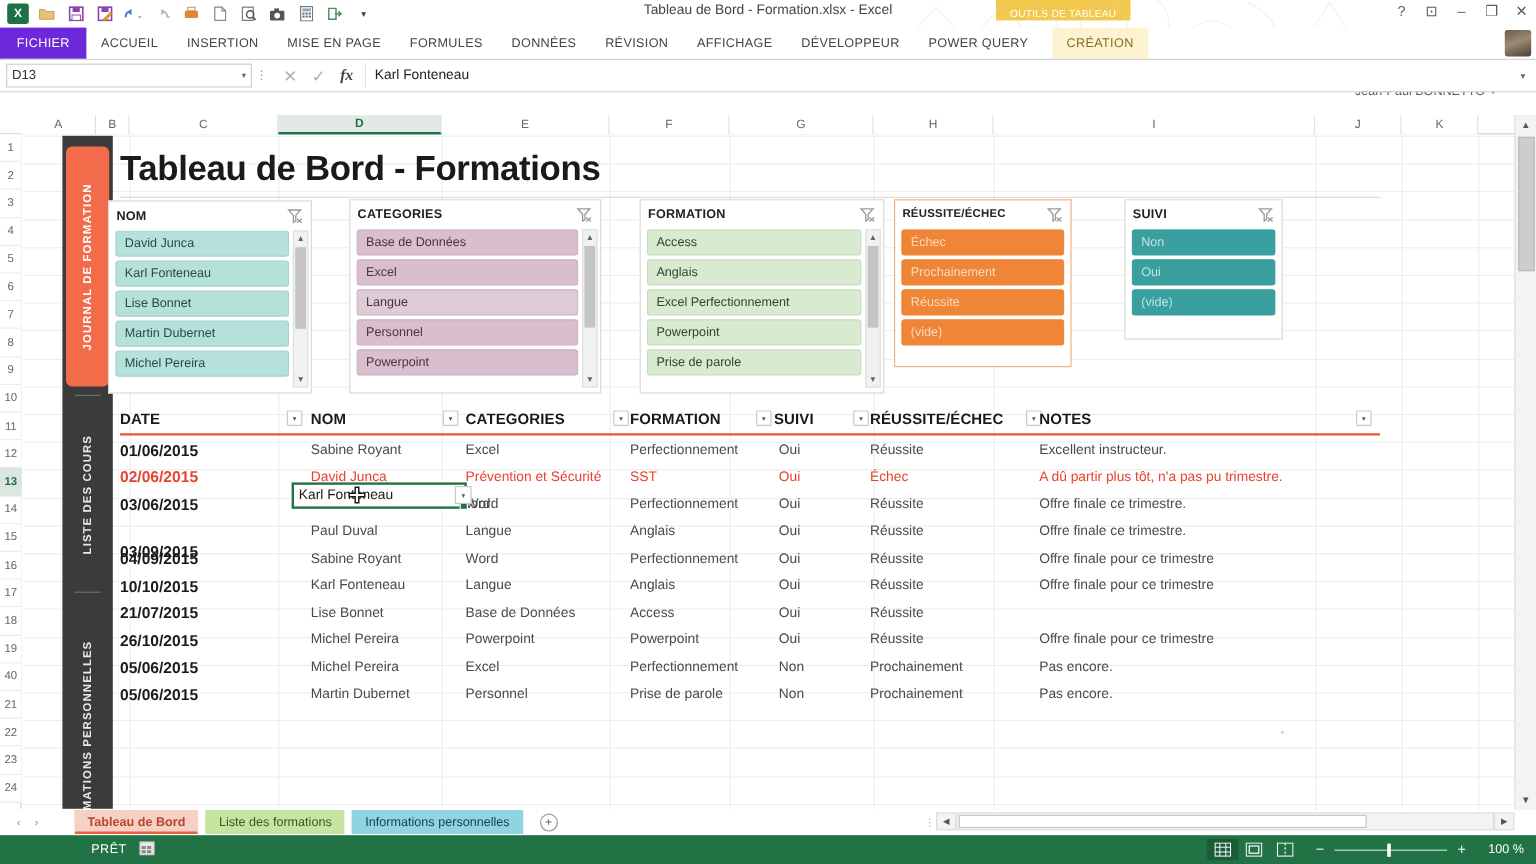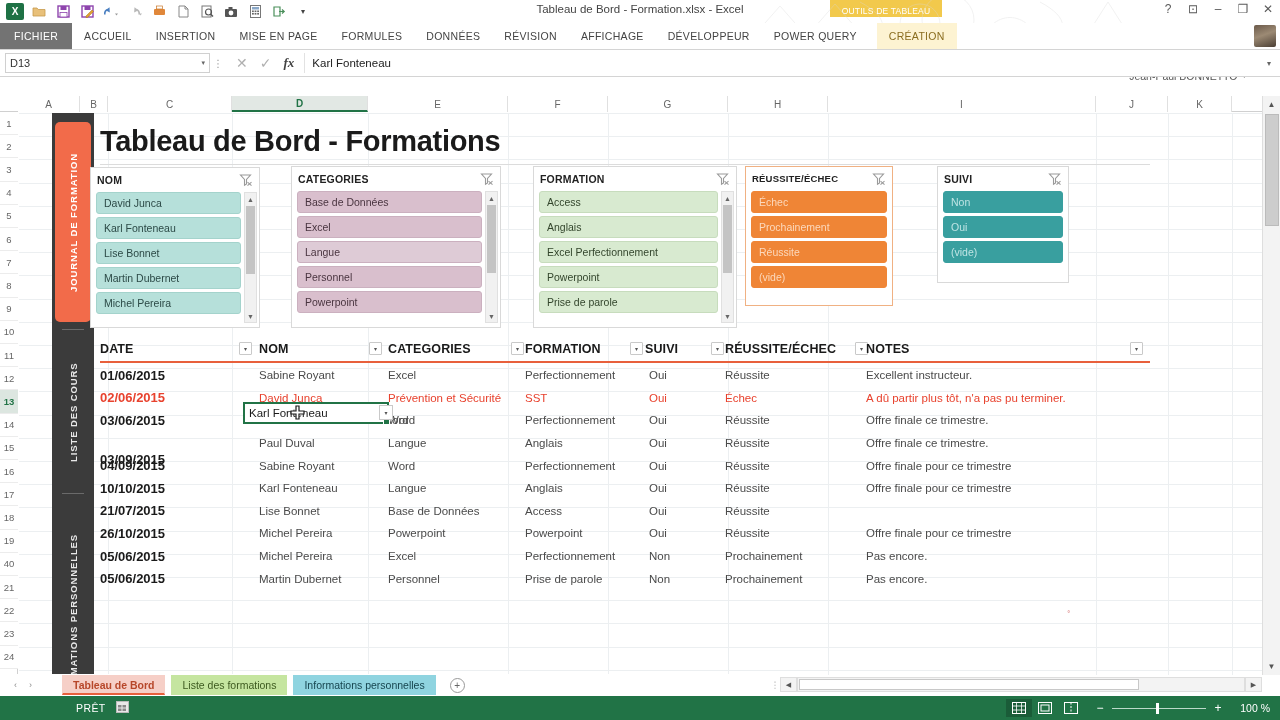--- a/index.html
+++ b/index.html
@@ -45,21 +45,21 @@
 
   
   .ribbon {
     position: absolute; left: 0; top: 23px; width: 1280px; height: 26px;
     background: #fff; display: flex; align-items: stretch; font-size: 10.5px;
   }
   .rb-tab {
     padding: 0 12px; display: flex; align-items: center; color: #444;
     letter-spacing: .3px; height: 26px;
   }
-  .rb-tab.file { background: #737373; color: #fff; font-weight: normal; padding: 0 14px; }
+  .rb-tab.file { background: #6d28d9; color: #fff; font-weight: normal; padding: 0 14px; }
   .rb-tab.ctx { background: #fdf3d2; color: #8a6d1f; }
   .rb-user {
     position: absolute; right: 34px; top: 0; height: 26px; display: flex; align-items: center;
     font-size: 10.5px; color: #555; margin-top: 40px;
   }
   .rb-avatar {
     position: absolute; right: 4px; top: 2px; width: 22px; height: 22px;
     background: linear-gradient(160deg,#6b5a4a 0%,#9c8a74 45%,#4a3e33 100%);
     border-radius: 2px;
   }
@@ -656,21 +656,21 @@
             <div class="td dim" style="left: 625px; width: 136px;">Réussite</div>
             <div class="td dim" style="left: 766px; width: 290px;">Excellent instructeur.</div>
           </div>
           <div class="tr redrow">
             <div class="td date" style="left: 0px; width: 150px;">02/06/2015</div>
             <div class="td dim" style="left: 159px; width: 128px;">David Junca</div>
             <div class="td dim" style="left: 288px; width: 136px;">Prévention et Sécurité</div>
             <div class="td dim" style="left: 425px; width: 120px;">SST</div>
             <div class="td dim" style="left: 549px; width: 70px;">Oui</div>
             <div class="td dim" style="left: 625px; width: 136px;">Échec</div>
-            <div class="td dim" style="left: 766px; width: 290px;">A dû partir plus tôt, n'a pas pu terminer.</div>
+            <div class="td dim" style="left: 766px; width: 290px;">A dû partir plus tôt, n'a pas pu trimestre.</div>
           </div>
           <div class="tr">
             <div class="td date" style="left: 0px; width: 150px;">03/06/2015</div>
             <div class="td dim" style="left: 159px; width: 128px;">Karl Fonteneau</div>
             <div class="td dim" style="left: 288px; width: 136px;">Word</div>
             <div class="td dim" style="left: 425px; width: 120px;">Perfectionnement</div>
             <div class="td dim" style="left: 549px; width: 70px;">Oui</div>
             <div class="td dim" style="left: 625px; width: 136px;">Réussite</div>
             <div class="td dim" style="left: 766px; width: 290px;">Offre finale ce trimestre.</div>
           </div>

